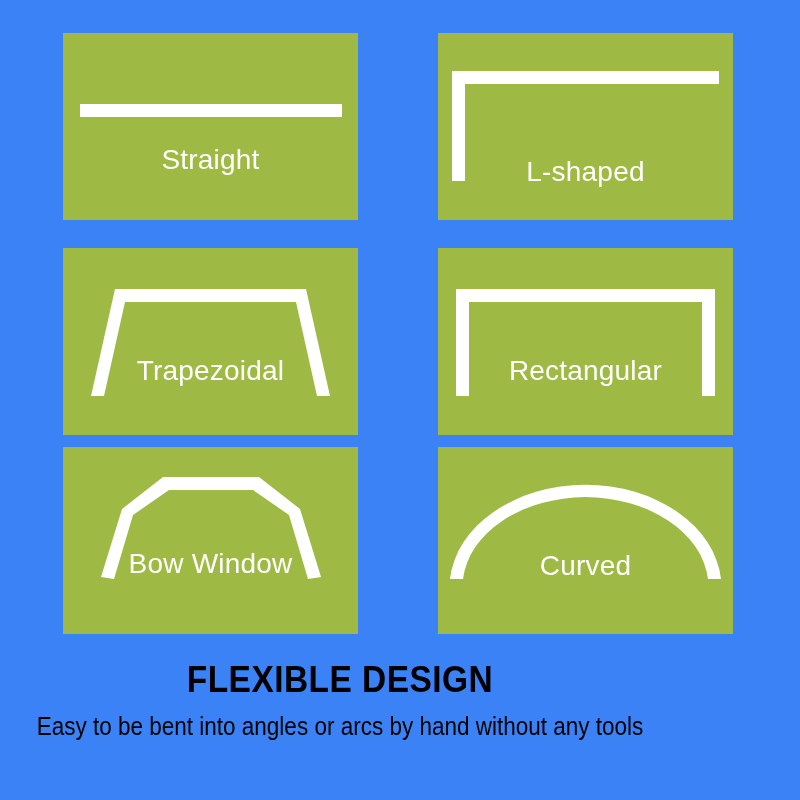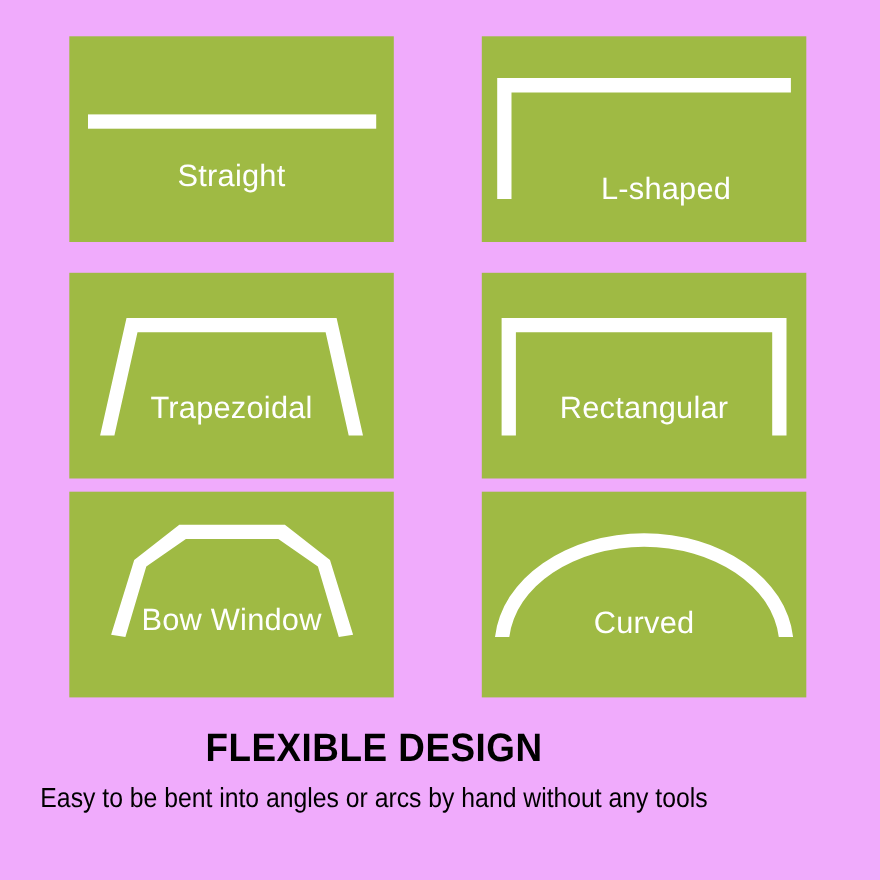--- a/index.html
+++ b/index.html
@@ -10,21 +10,21 @@
   body {
     width: 800px;
     height: 800px;
     font-family: "Liberation Sans", sans-serif;
     -webkit-font-smoothing: antialiased;
   }
   #page {
     position: relative;
     width: 800px;
     height: 800px;
-    background: #f0abfc;
+    background: #3b82f6;
     overflow: hidden;
   }
 
   
   .grid {
     position: absolute;
     left: 63px;
     top: 33px;
     width: 670px;
     height: 612px;
@@ -57,21 +57,21 @@
     text-align: center;
     color: #ffffff;
     font-family: "Liberation Sans", sans-serif;
     font-size: 28px;
     font-weight: 400;
     letter-spacing: 0.2px;
     line-height: 1;
     white-space: nowrap;
   }
   .lbl-straight     { top: 113px; }
-  .lbl-lshaped      { top: 125px; padding-left: 20px; }
+  .lbl-lshaped      { top: 125px; }
   .lbl-trapezoidal  { top: 109px; }
   .lbl-rectangular  { top: 109px; }
   .lbl-bowwindow    { top: 103px; }
   .lbl-curved       { top: 105px; }
 
   
   .footer {
     position: absolute;
     left: 0;
     top: 660px;

